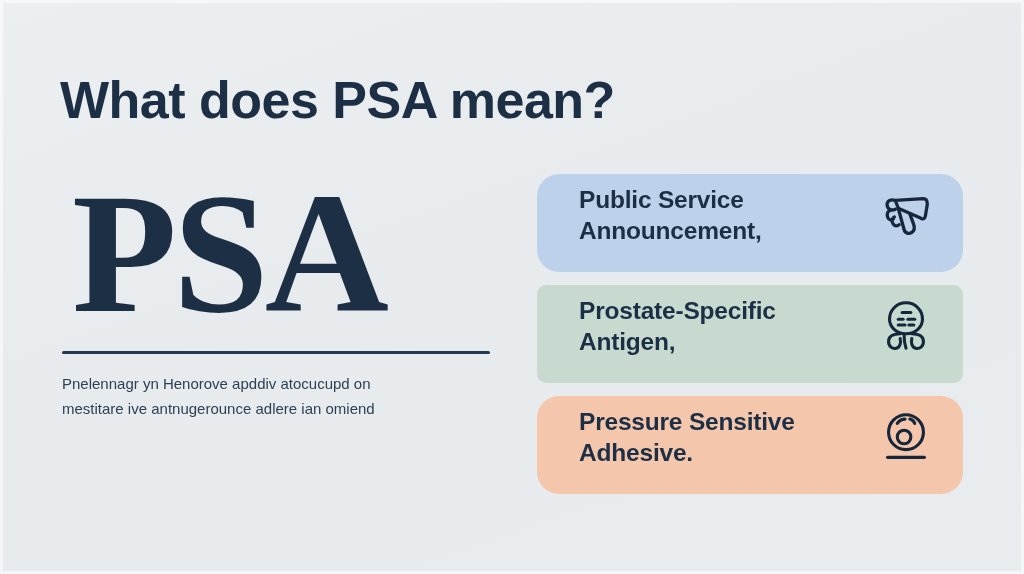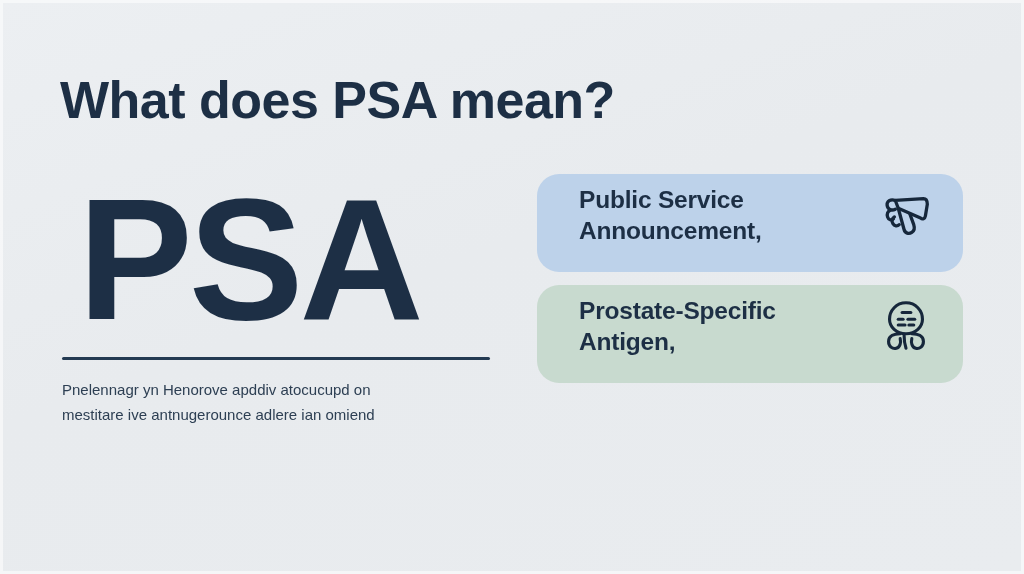--- a/index.html
+++ b/index.html
@@ -54,21 +54,22 @@
     top: 168px;
     width: 430px;
   }
 
   .acronym {
     font-size: 172px;
     line-height: 0.88;
     font-weight: 700;
     letter-spacing: -4px;
     color: #1d2f45;
-    margin: 16px;
+    margin: 10px;
+    font-family: Liberation Serif, serif;
   }
 
   .rule {
     width: 428px;
     height: 3px;
     background: #233a52;
     margin-top: 22px;
     border-radius: 2px;
   }
 
@@ -148,32 +149,44 @@
         <svg viewBox="0 0 64 64" fill="none" stroke="#16273b" stroke-width="3.4" stroke-linecap="round" stroke-linejoin="round">
           <path d="M21 17 L50 15 C53 15 54 18 54 21 L52 33 C51.5 36 49 37 47 35 L24 25 Z"></path>
           <path d="M21 17 C16 15 12 18 12.5 22 C13 26 17 28 21 26"></path>
           <path d="M24 25 L30 47 C31 51 35 52 38 50 C41 48 41 45 40 42 L36 31"></path>
           <path d="M16 27 C13 28 12 31 13 34 C14 37 17 38 19 36"></path>
           <path d="M20 34 C17.5 35.5 17 38.5 18.5 41 C20 43.5 23 44 25 42"></path>
         </svg>
       </div>
     </div>
 
-    <div class="card" id="card-1" style="background: rgb(200, 218, 207);">
+    <div class="card" id="card-1" style="background: rgb(200, 218, 207); border-radius: 9px;">
       <div class="card-label">Prostate-Specific Antigen,</div>
       <div class="card-icon">
         <svg viewBox="0 0 64 64" fill="none" stroke="#16273b" stroke-width="3.2" stroke-linecap="round" stroke-linejoin="round">
           <path d="M32 8 C42 8 49 16 49 25 C49 33 42 40 32 40 C22 40 15 33 15 25 C15 16 22 8 32 8 Z"></path>
           <line x1="28" y1="18" x2="37" y2="18"></line>
           <line x1="24" y1="25" x2="29" y2="25"></line>
           <line x1="34" y1="25" x2="41" y2="25"></line>
           <line x1="24" y1="31" x2="31" y2="31"></line>
           <line x1="35" y1="31" x2="40" y2="31"></line>
           <path d="M26 40 C20 40 14 42 14 48 C14 53 18 56 22 55 C26 54 27 49 26 45"></path>
           <path d="M38 40 C44 40 50 42 50 48 C50 53 46 56 42 55 C38 54 37 49 38 45"></path>
           <path d="M30 41 C30 47 31 52 32 55"></path>
         </svg>
       </div>
     </div>
 
+    <div class="card" id="card-2" style="background: rgb(244, 198, 171);">
+      <div class="card-label">Pressure Sensitive Adhesive.</div>
+      <div class="card-icon">
+        <svg viewBox="0 0 64 64" fill="none" stroke="#16273b" stroke-width="3.2" stroke-linecap="round" stroke-linejoin="round">
+          <circle cx="32" cy="27" r="18"></circle>
+          <circle cx="30" cy="32" r="7"></circle>
+          <path d="M23 18 C25 15 28 13.5 31 13.5"></path>
+          <path d="M41 18 C40 15.5 38 14 36 13.5"></path>
+          <line x1="13" y1="53" x2="51" y2="53"></line>
+        </svg>
+      </div>
+    </div>
 
   </div>
 </div>
 
 </body></html>

